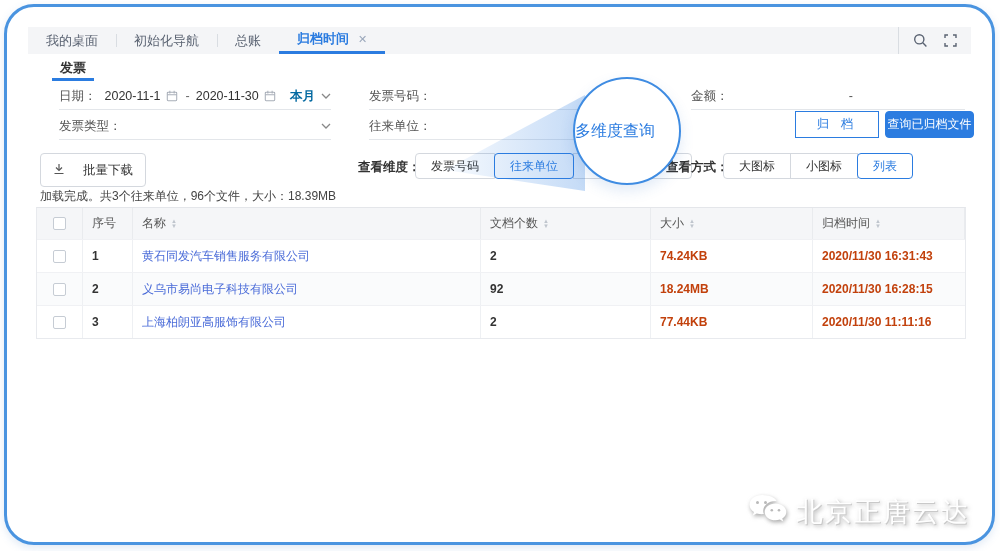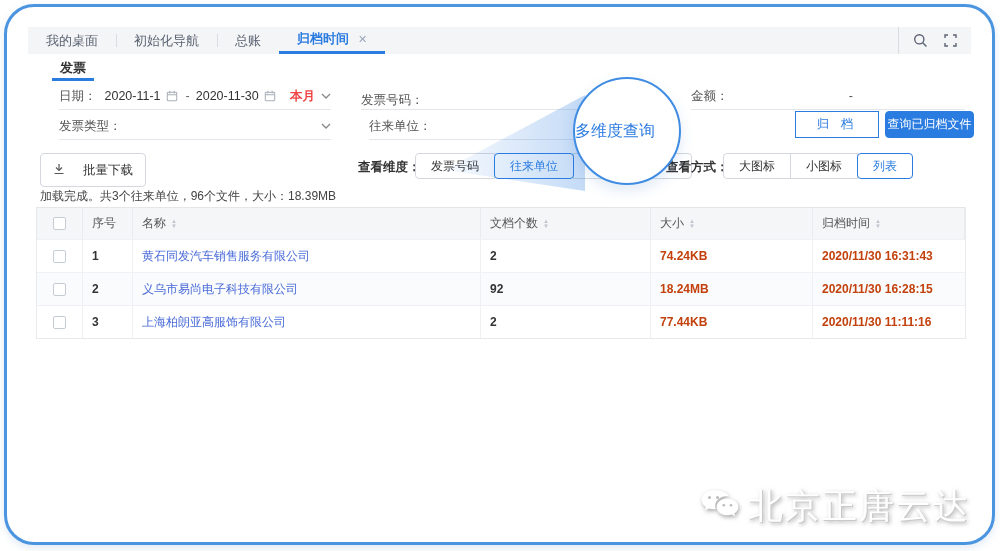--- a/index.html
+++ b/index.html
@@ -24,21 +24,21 @@
             font-size:13px; font-weight:bold; color:#333; padding:0 6px; }
   .subtab::after { content:""; position:absolute; left:50%; transform:translateX(-50%); bottom:0; width:42px; height:3px; background:#2b7ce0; }
 
   
   .ffield { position:absolute; height:27px; display:flex; align-items:center; border-bottom:1px solid #e3e6ea;
             font-size:12.5px; color:#444; }
   .flabel { color:#555; margin-right:8px; white-space:nowrap; }
   .fval { color:#333; }
   .cal { margin:0 6px 0 5px; display:flex; }
   .dash { margin:0 2px; color:#666; }
-  .preset { margin-left:auto; display:flex; align-items:center; font-weight:bold; color:#ef4444; cursor:pointer; }
+  .preset { margin-left:auto; display:flex; align-items:center; font-weight:bold; color:#0369a1; cursor:pointer; }
   .chev { margin-left:6px; display:flex; }
   .chev-end { margin-left:auto; display:flex; cursor:pointer; }
   .center-dash { flex:1; text-align:center; color:#555; }
 
   .btn-outline { position:absolute; height:27px; border:1px solid #2b7ce0; color:#2b7ce0; background:#fff;
                  border-radius:0; font-size:12.5px; display:flex; align-items:center; justify-content:center;
                  letter-spacing:4px; cursor:pointer; }
   .btn-primary { position:absolute; height:27px; background:#2b7ce0; color:#fff; border:1px solid #2b7ce0;
                  border-radius:4px; font-size:12px; display:flex; align-items:center; justify-content:center; cursor:pointer; }
 
@@ -82,21 +82,21 @@
   
   .beam { position:absolute; left:438px; top:88px; width:140px; height:96px; z-index:5;
           background:linear-gradient(to right, rgba(43,124,224,.04), rgba(43,124,224,.28));
           clip-path:polygon(0% 78%, 100% 0%, 100% 100%); }
   .bubble { position:absolute; left:566px; top:70px; width:108px; height:108px; border-radius:50%;
             background:#fff; border:2px solid #3f8ce2; z-index:6; display:flex; align-items:center; 
             font-size:16px; color:#2b7ce0; box-shadow:0 6px 14px rgba(60,120,200,.15); }
 
   
   .watermark { position:absolute; right:22px; bottom:12px; display:flex; align-items:center; gap:8px; z-index:4; }
-  .wm-text { font-size:35px; letter-spacing:2px; color:rgba(255,255,255,.97);
+  .wm-text { font-size:27px; letter-spacing:2px; color:rgba(255,255,255,.97);
              text-shadow:1px 1px 0 #c9c9c9, 2px 2px 4px rgba(100,100,100,.55); }
 </style>
 </head>
 <body>
 
 <div class="frame">
 
   <div class="tabbar">
     <div class="tab">
         <span>我的桌面</span>
@@ -159,21 +159,21 @@
     <span class="preset">
       <span>本月</span>
       <span class="chev">
         <svg width="10" height="6" viewBox="0 0 10 6" fill="none" stroke="#888" stroke-width="1.3">
             <polyline points="1,1 5,5 9,1"></polyline>
           </svg>
       </span>
     </span>
   </div>
 
-  <div class="ffield" style="left:354px; top:76px; width:272px;align-items:flex-end;">
+  <div class="ffield" style="left:362px; top:76px; width:272px;">
     <span class="flabel">发票号码：</span>
     <span class="fval"></span>
   </div>
 
   <div class="ffield" style="left:684px; top:76px; width:274px;">
     <span class="flabel">金额：</span>
     <span class="center-dash">-</span>
   </div>
 
   <div class="ffield" style="left:52px; top:106px; width:272px;">

